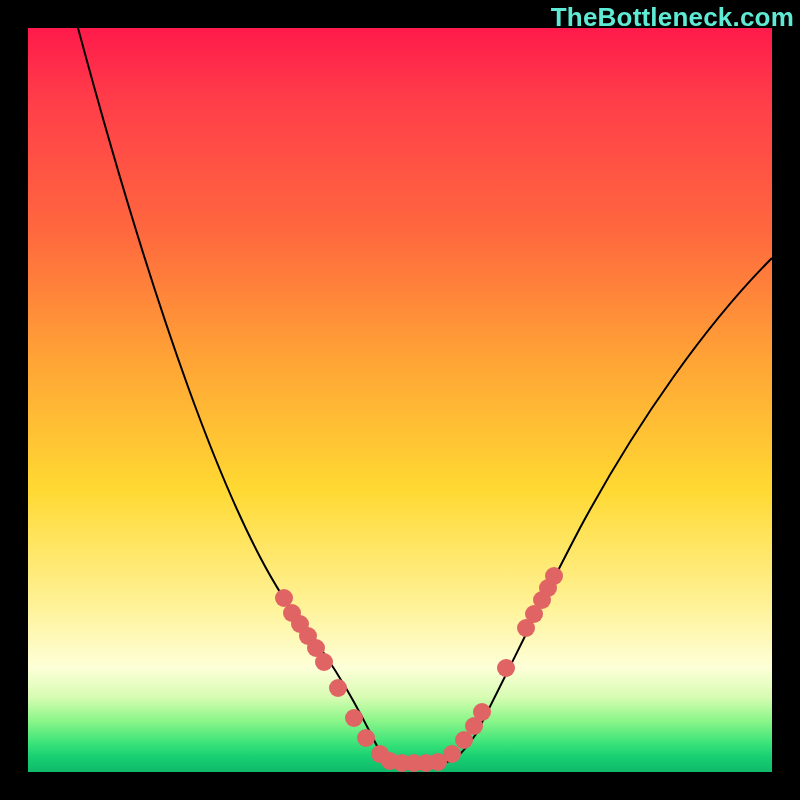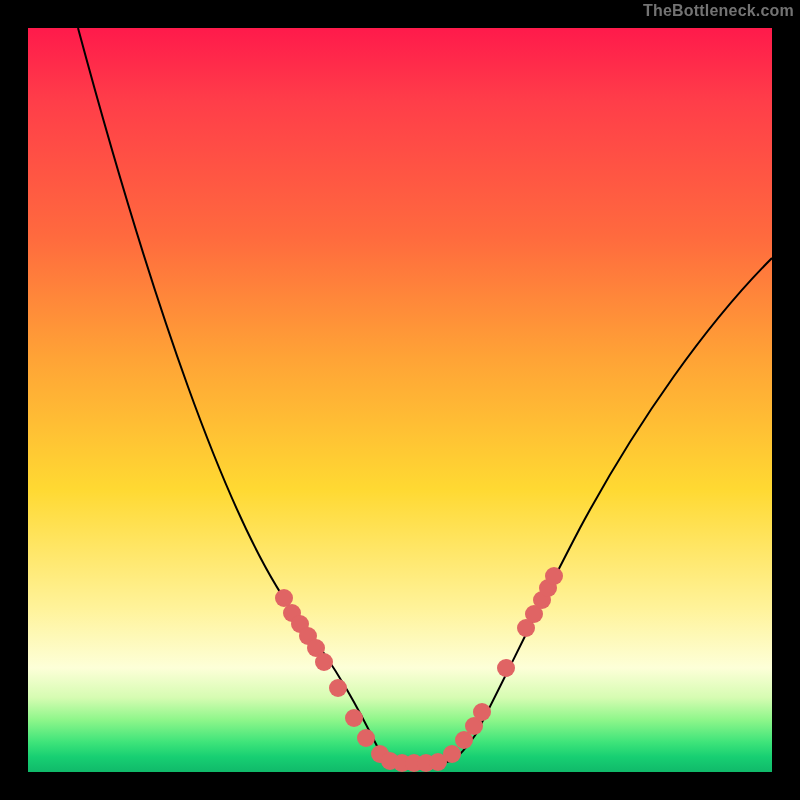--- a/index.html
+++ b/index.html
@@ -46,23 +46,23 @@
     left: 0;
     top: 0;
     width: 744px;
     height: 744px;
   }
   .watermark {
     position: absolute;
     top: 2px;
     right: 6px;
     font-family: Arial, Helvetica, sans-serif;
-    font-size: 16px;
+    font-size: 26px;
     font-weight: 600;
-    color: #737373;
+    color: #5eead4;
     letter-spacing: 0.2px;
   }
   .curve {
     fill: none;
     stroke: #000;
     stroke-width: 2;
   }
   .dot {
     fill: #e06464;
     stroke: none;

